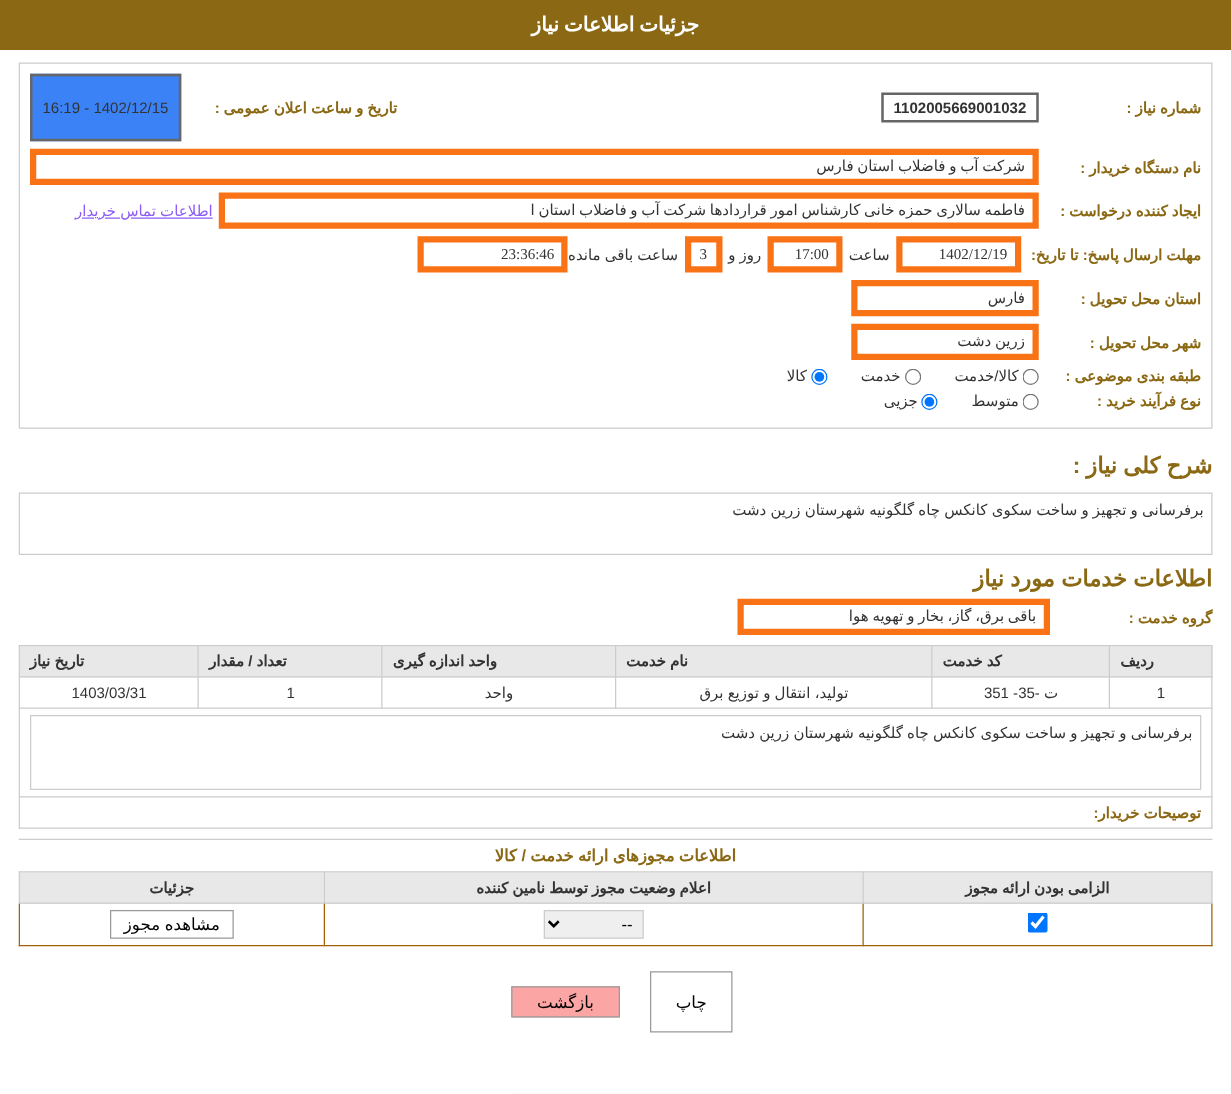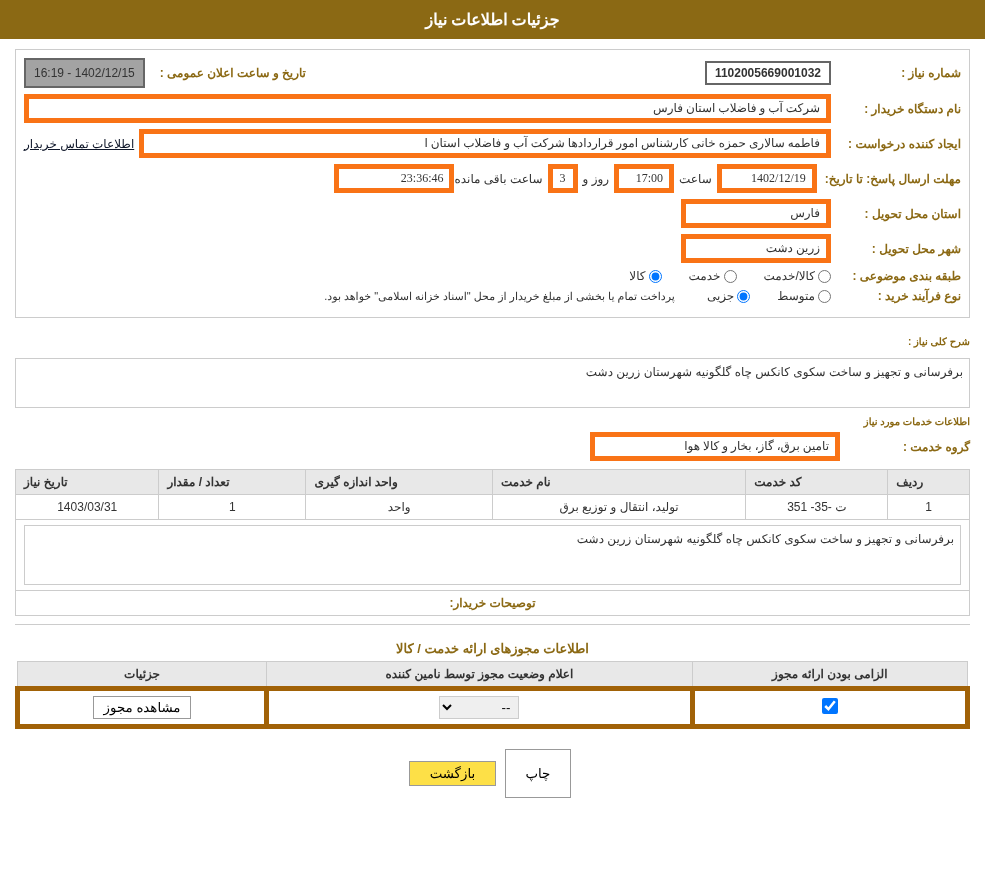--- a/index.html
+++ b/index.html
@@ -58,44 +58,45 @@
       flex: 1;
     }
     .number-box {
       border: 2px solid #666;
       padding: 3px 8px;
       font-weight: bold;
       background: #fff;
     }
     .date-box {
       border: 2px solid #666;
-      padding: 6px 8px;
-      background: #a3a3a3;
-      margin-right: 7px;
+      padding: 18px 8px;
+      background: #3b82f6;
+      margin-right: 19px;
     }
     .link-blue {
-      color: #0f172a;
+      color: #8b5cf6;
       text-decoration: underline;
       cursor: pointer;
+      margin-left: 36px;
     }
     .radio-group {
       display: flex;
       gap: 15px;
       align-items: center;
     }
     .radio-item {
       display: flex;
       align-items: center;
       gap: 3px;
       margin-left: 12px;
     }
     .section-title {
       color: #8B6914;
       font-weight: bold;
-      font-size: 10px;
+      font-size: 18px;
       margin: 8px 0 5px 0;
     }
     .description-box {
       border: 1px solid #ccc;
       padding: 6px;
       margin: 5px 0;
       min-height: 50px;
       background: #fff;
       text-align: right;
     }
@@ -116,58 +117,58 @@
       padding: 5px 8px;
       text-align: center;
     }
     .section-divider {
       color: #8B6914;
       font-weight: bold;
       font-size: 13px;
       text-align: center;
       margin: 8px 0 5px 0;
       border-top: 1px solid #ccc;
-      padding-top: 16px;
+      padding-top: 5px;
     }
     .permissions-table {
       width: 100%;
       border-collapse: collapse;
       margin: 5px 0;
     }
     .permissions-table th {
       background: #e8e8e8;
       border: 1px solid #ccc;
       padding: 5px 8px;
       text-align: center;
       font-weight: bold;
     }
     .permissions-table td {
-      border: 5px solid #a16207;
+      border: 1px solid #a16207;
       padding: 5px 8px;
       text-align: center;
     }
     .btn-view {
       border: 1px solid #999;
       background: #fff;
       padding: 3px 10px;
       cursor: pointer;
     }
     .btn-primary {
       background: #fff;
       border: 1px solid #999;
       padding: 16px 20px;
       cursor: pointer;
       margin: 0 5px;
     }
     .btn-back {
-      background: #fde047;
+      background: #fca5a5;
       border: 1px solid #999;
       padding: 4px 20px;
       cursor: pointer;
-      margin: 0 0;
+      margin: 0 15px;
     }
     .footer-buttons {
       text-align: center;
       padding: 15px;
     }
     .desc-wrapper {
       position: relative;
     }
     .select-field {
       border: 1px solid #ccc;
@@ -260,36 +261,35 @@
         <div class="radio-group">
           <div class="radio-item">
             <input type="radio" name="purchase_type" style="">
             <span>متوسط</span>
           </div>
           <div class="radio-item">
             <input type="radio" name="purchase_type" checked="" style="">
             <span>جزیی</span>
           </div>
         </div>
-        <span style="margin-right:20px;color:#333;font-size:11px">پرداخت تمام یا بخشی از مبلغ خریدار از محل "اسناد خزانه اسلامی" خواهد بود.</span>
       </div>
     </div>
 
     <div class="form-row">
       <span class="section-title">شرح کلی نیاز :</span>
     </div>
     <div class="desc-wrapper">
       <div class="description-box">برفرسانی و تجهیز و ساخت سکوی کانکس چاه گلگونیه شهرستان زرین دشت</div>
     </div>
 
     <div class="section-title">اطلاعات خدمات مورد نیاز</div>
 
     <div class="form-row">
       <span class="label">گروه خدمت :</span>
-      <span class="field-value" style="min-width:250px">تامین برق، گاز، بخار و کالا هوا</span>
+      <span class="field-value" style="min-width:250px">باقی برق، گاز، بخار و تهویه هوا</span>
     </div>
 
     <table class="info-table">
       <thead>
         <tr>
           <th>ردیف</th>
           <th>کد خدمت</th>
           <th>نام خدمت</th>
           <th>واحد اندازه گیری</th>
           <th>تعداد / مقدار</th>
@@ -304,21 +304,21 @@
           <td>واحد</td>
           <td>1</td>
           <td>1403/03/31</td>
         </tr>
         <tr>
           <td colspan="6" style="text-align:right">
             <div class="buyer-desc">برفرسانی و تجهیز و ساخت سکوی کانکس چاه گلگونیه شهرستان زرین دشت</div>
           </td>
         </tr>
         <tr>
-          <td colspan="6" style="text-align:center">
+          <td colspan="6" style="text-align:right">
             <span style="color:#8B6914;font-weight:bold">توصیحات خریدار:</span>
           </td>
         </tr>
       </tbody>
     </table>
 
     <div class="section-divider">اطلاعات مجوزهای ارائه خدمت / کالا</div>
 
     <table class="permissions-table">
       <thead>

